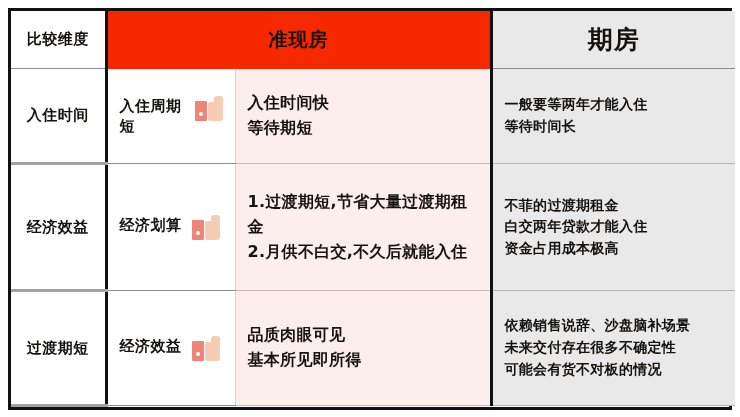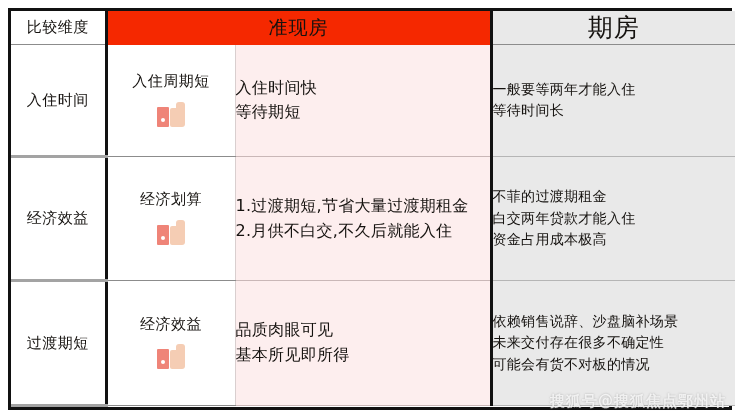--- a/index.html
+++ b/index.html
@@ -35,24 +35,24 @@
   }
 
   table.cmp {
     width: 100%;
     height: 100%;
     border-collapse: collapse;
     table-layout: fixed;
   }
 
   table.cmp td, table.cmp th {
-    padding: 0;
+    padding: 12px;
     margin: 0;
     vertical-align: middle;
-    font-weight: 400;
+    font-weight: 700;
     color: #15120f;
     box-sizing: border-box;
   }
 
   
   col.c-dim    { width: 95px; }
   col.c-pro1   { width: 129px; }
   col.c-pro2   { width: 256px; }
   col.c-con    { width: 244px; }
 
@@ -121,23 +121,22 @@
   }
 
   tr.last-row .cell-dim,
   tr.last-row .cell-pro1,
   tr.last-row .cell-pro2,
   tr.last-row .cell-con { border-bottom: none; }
 
   
   .pro1-inner {
     display: flex;
-    align-items: center;
+    align-items: flex-start;
     gap: 10px;
-    flex-direction: column;
   }
   .pro1-text { white-space: pre-line; }
 
   
   .thumb-icon {
     position: relative;
     width: 28px;
     height: 25px;
     flex: 0 0 28px;
   }
@@ -273,15 +272,14 @@
           <td class="cell-con multi">依赖销售说辞、沙盘脑补场景
 未来交付存在很多不确定性
 可能会有货不对板的情况</td>
         </tr>
 
 
       </tbody>
     </table>
   </div>
 
-  <div class="watermark">搜狐号@搜狐焦点鄂州站</div>
 
 </div>
 
 </body></html>

